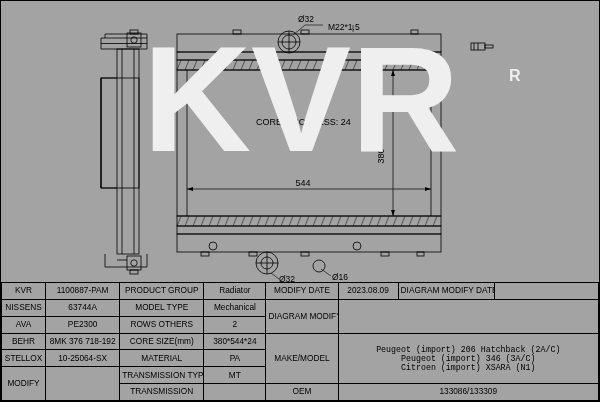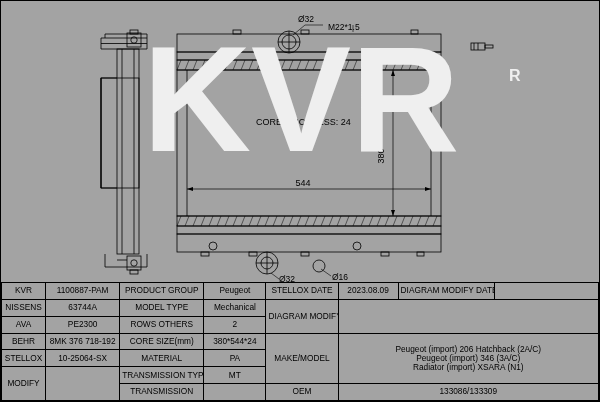--- a/index.html
+++ b/index.html
@@ -63,21 +63,21 @@
     line-height: 1.1;
     white-space: nowrap;
     overflow: hidden;
   }
   td.lbl { font-size: 8.3px; }
   td.models {
     white-space: normal;
     line-height: 1.35;
     font-size: 8.3px;
   }
-  .model-line { display: block; }
+  .model-line { display: block; font-family: Liberation Mono, monospace; }
 </style>
 </head>
 <body>
 
 <div id="page">
 
   <div id="drawing">
 
     <svg id="watermark" viewBox="0 0 598 281">
       <text class="wm-text" x="300" y="150" font-size="150" text-anchor="middle">KVR</text>
@@ -262,22 +262,22 @@
       <col style="width:60px">
       <col style="width:96px">
       <col style="width:104px">
     </colgroup>
     <tbody>
 
       <tr>
         <td class="lbl">KVR</td>
         <td>1100887-PAM</td>
         <td class="lbl">PRODUCT GROUP</td>
-        <td>Peugeot</td>
-        <td class="lbl">STELLOX DATE</td>
+        <td>Radiator</td>
+        <td class="lbl">MODIFY DATE</td>
         <td>2023.08.09</td>
         <td class="lbl">DIAGRAM MODIFY DATE</td>
         <td></td>
       </tr>
 
       <tr>
         <td class="lbl">NISSENS</td>
         <td>63744A</td>
         <td class="lbl">MODEL TYPE</td>
         <td>Mechanical</td>
@@ -294,21 +294,21 @@
 
       <tr>
         <td class="lbl">BEHR</td>
         <td>8MK 376 718-192</td>
         <td class="lbl">CORE SIZE(mm)</td>
         <td>380*544*24</td>
         <td class="lbl" rowspan="3">MAKE/MODEL</td>
         <td class="models" colspan="3" rowspan="3">
           <span class="model-line">Peugeot (import) 206 Hatchback (2A/C)</span>
           <span class="model-line">Peugeot (import) 346 (3A/C)</span>
-          <span class="model-line">Radiator (import) XSARA (N1)</span>
+          <span class="model-line">Citroen (import) XSARA (N1)</span>
         </td>
       </tr>
 
       <tr>
         <td class="lbl">STELLOX</td>
         <td>10-25064-SX</td>
         <td class="lbl">MATERIAL</td>
         <td>PA</td>
       </tr>
 

